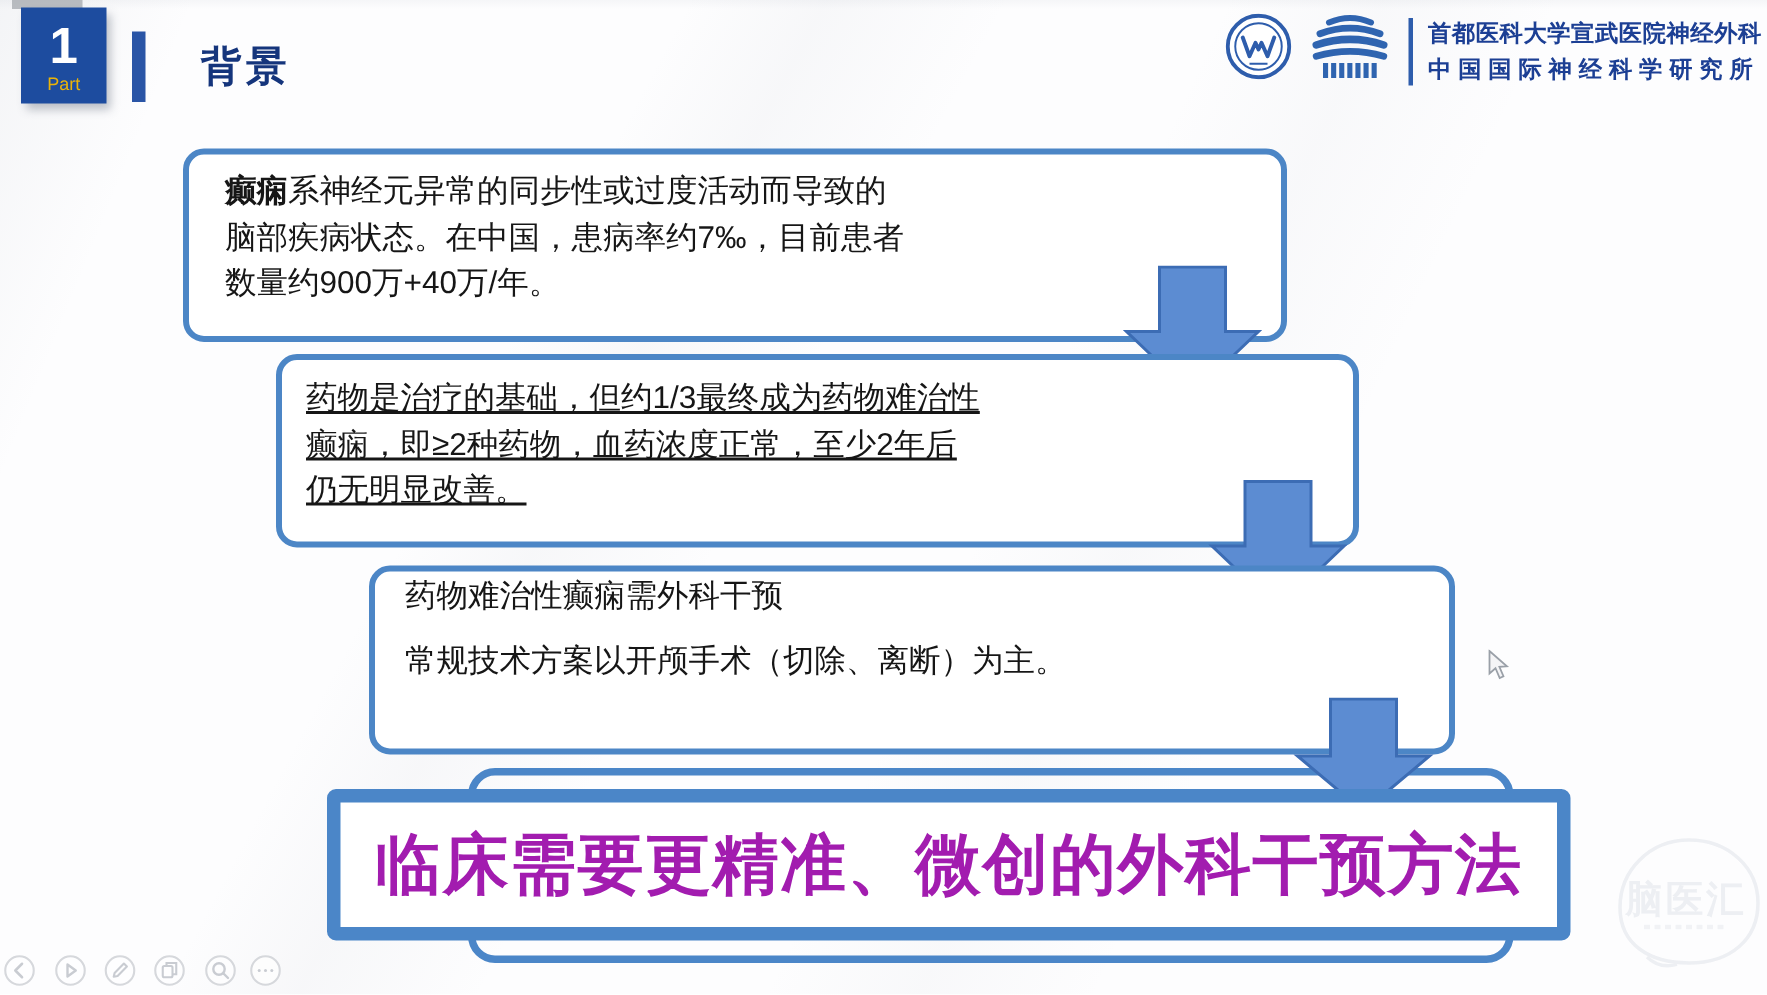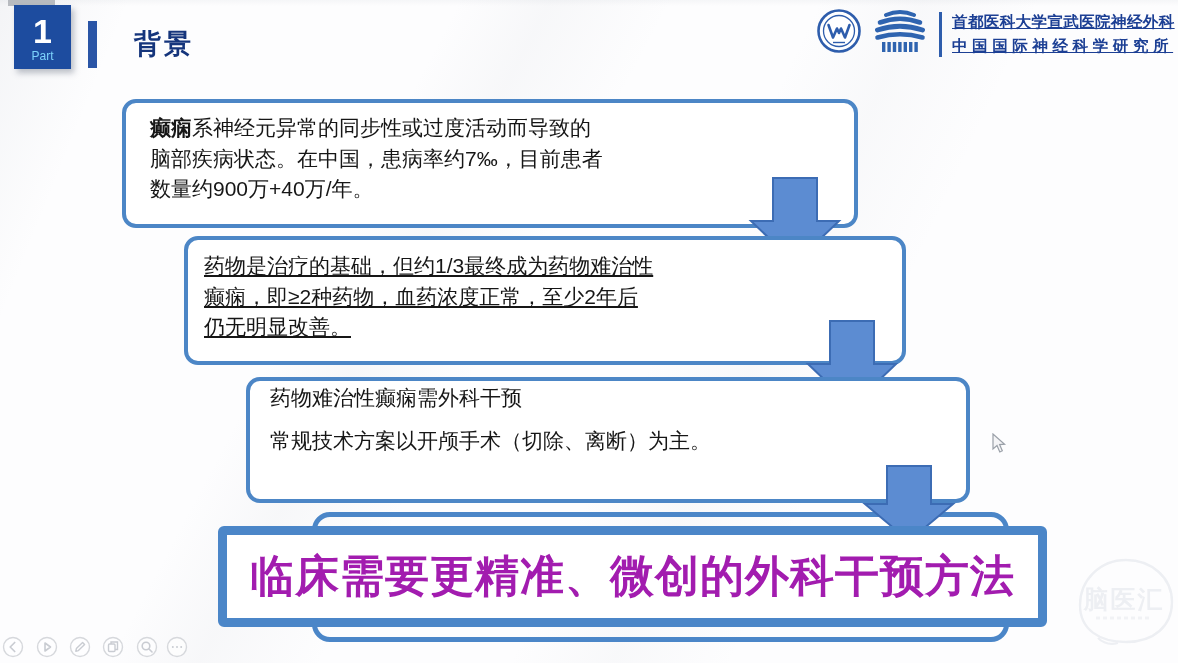--- a/index.html
+++ b/index.html
@@ -13,27 +13,27 @@
       linear-gradient(180deg, rgba(176,182,192,0.10) 0px, rgba(255,255,255,0) 6px),
       #fdfdfe;
   }
   
   .top-sliver{position:absolute;left:8px;top:0;width:47px;height:6px;background:#a4a8ae;opacity:.75;}
   .part-box{
     position:absolute;left:14px;top:5px;width:57px;height:64px;background:#1d4c9f;
     box-shadow:3px 4px 6px rgba(70,80,100,.35);display:flex;flex-direction:column;align-items:center;justify-content:center;
   }
   .part-num{color:#fff;font-size:34px;font-weight:bold;line-height:34px;margin-top:2px;}
-  .part-label{color:#7dd3fc;font-size:12px;line-height:14px;margin-top:1px;}
+  .part-label{color:#eab308;font-size:12px;line-height:14px;margin-top:1px;}
   .title-bar{position:absolute;left:88px;top:21px;width:9px;height:47px;background:#2a55a6;}
   .section-title{position:absolute;left:134px;top:26px;font-size:27px;font-weight:bold;color:#15357c;letter-spacing:3px;}
   .hdr-logo-seal{position:absolute;left:817px;top:9px;}
   .hdr-logo-brain{position:absolute;left:869px;top:8px;}
   .hdr-divider{position:absolute;left:939px;top:12px;width:3px;height:45px;background:#2e5dac;}
-  .affil{position:absolute;left:952px;color:#1c3f94;font-weight:bold;font-size:15.5px;white-space:nowrap;text-decoration:underline;}
+  .affil{position:absolute;left:952px;color:#1c3f94;font-weight:bold;font-size:15.5px;white-space:nowrap;}
   .affil1{top:12px;letter-spacing:0.4px;}
   .affil2{top:36px;letter-spacing:4.6px;}
   
   .flow-box{
     position:absolute;background:#fff;border:4px solid #4c86c6;border-radius:14px;
     color:#161616;font-size:21px;line-height:30.5px;
   }
   .box1{left:122px;top:89px;width:704px;height:111px;padding:10px 0 0 24px;margin-top:10px;}
   .box2{left:184px;top:236px;width:698px;height:110px;padding:11px 0 0 16px;text-decoration:underline;}
   .box3{left:246px;top:377px;width:696px;height:116px;padding:2px 0 0 20px;}

